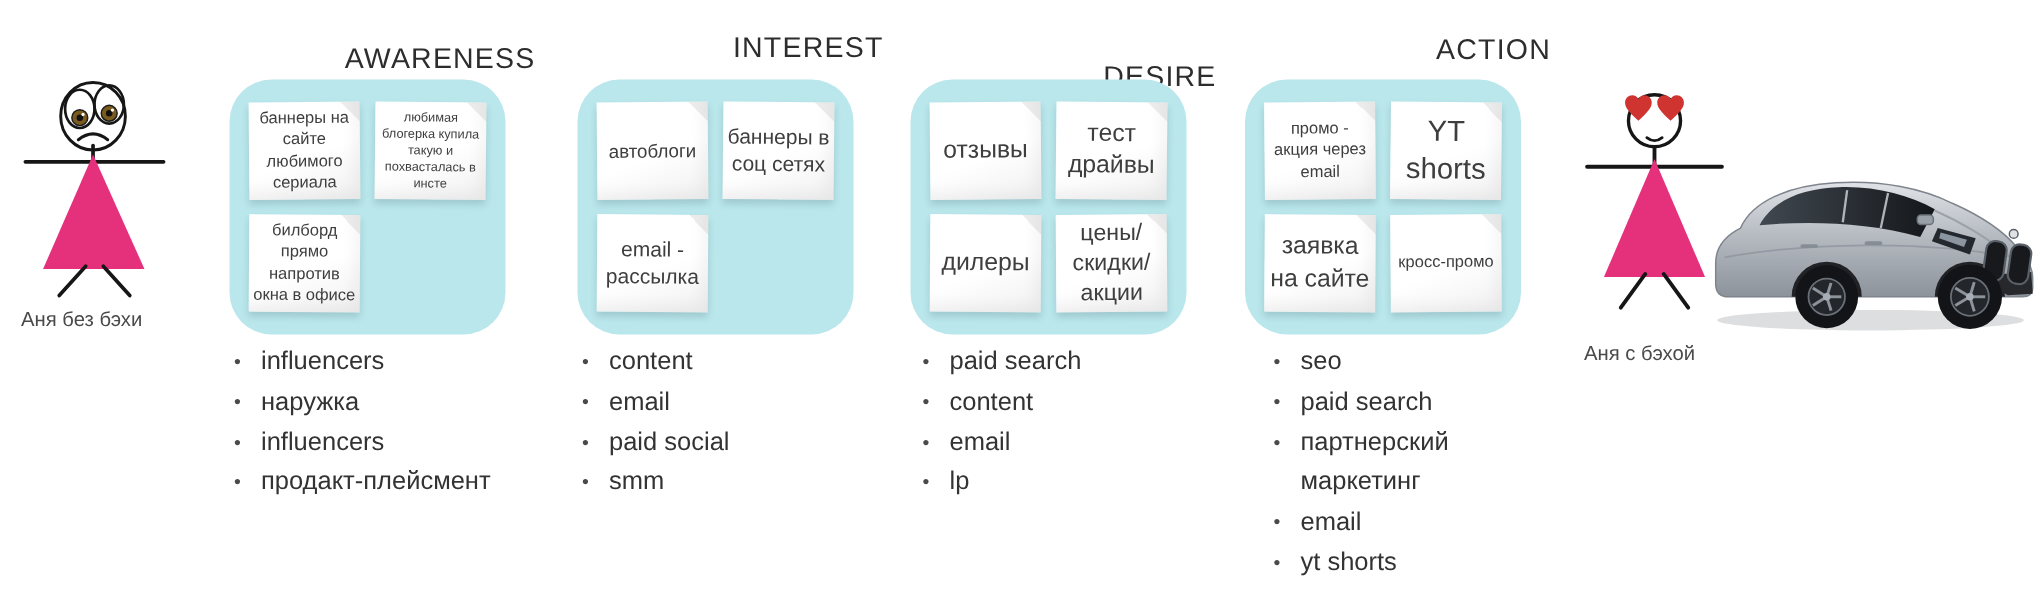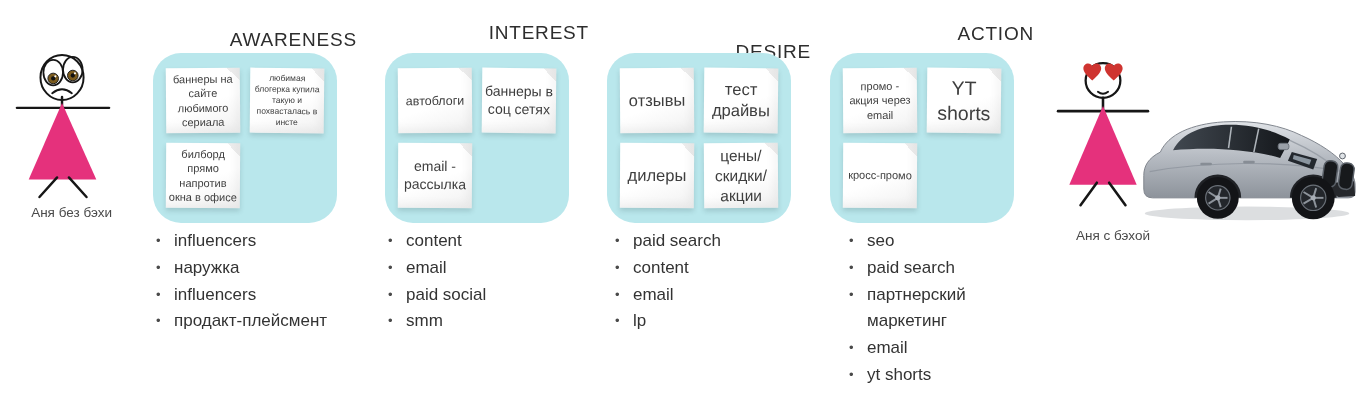--- a/index.html
+++ b/index.html
@@ -34,21 +34,21 @@
   .lg2{font-size:15.5px}.lg{font-size:16.5px}.xl{font-size:19.5px}
 
   .bullets{position:absolute;top:228px;left:0;margin:0;padding:0;list-style:none;
     width:176px;font-size:17px;color:var(--ink);}
   .bullets li{position:relative;padding-left:21px;line-height:26.8px;}
   .bullets li::before{content:"\2022";position:absolute;left:3px;top:0;color:#4a4a4a;
     font-size:13px;line-height:26.8px;}
   .s2 .bullets{left:5px}.s3 .bullets{left:16px;width:160px}
 
   
-  .persona{position:absolute;display:flex;flex-direction:column;align-items:flex-end;}
+  .persona{position:absolute;display:flex;flex-direction:column;align-items:flex-start;}
   .persona-left{left:14px;top:52px;width:98px;}
   .persona-right{left:1056px;top:57px;width:94px;}
   .persona svg{display:block;width:100%;height:auto;}
   .persona figcaption{font-size:13.5px;color:var(--label);margin-top:6px;white-space:nowrap;}
   .persona-right figcaption{margin-top:20px;}
   .stroke{stroke:#161616;fill:none;stroke-linecap:round;}
   .dress{fill:var(--pink);}
   .heart{fill:var(--heart);}
 
   
@@ -148,20 +148,23 @@
   </section>
 
   <section class="stage s3">
     <h2 class="stage-title">ACTION</h2>
     <div class="panel">
       <div class="note sm">
           <span>промо - акция через email</span>
         </div>
       <div class="note xl">
           <span>YT shorts</span>
+        </div>
+      <div class="note lg">
+          <span>заявка на сайте</span>
         </div>
       <div class="note sm">
           <span>кросс-промо</span>
         </div>
     </div>
     <ul class="bullets">
       <li><span>seo</span></li>
       <li><span>paid search</span></li>
       <li><span>партнерский маркетинг</span></li>
       <li><span>email</span></li>

